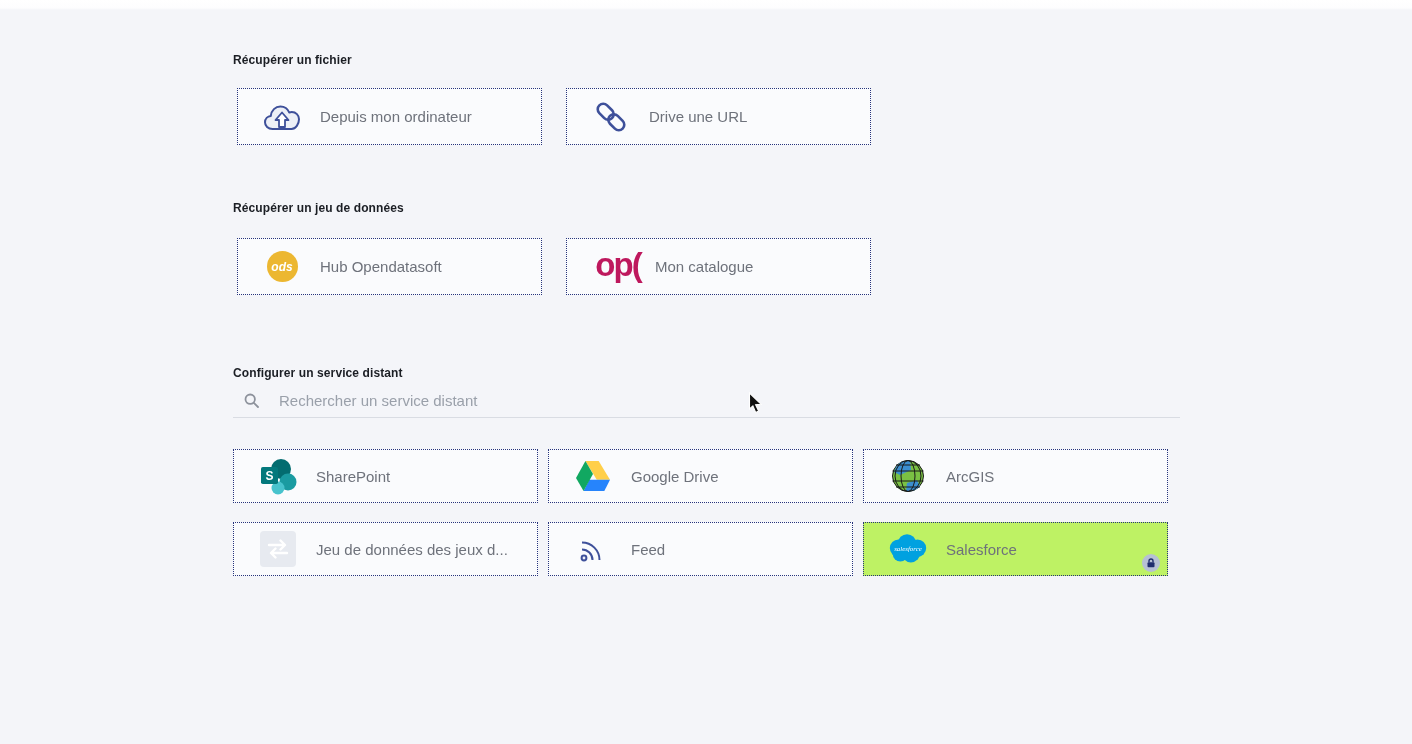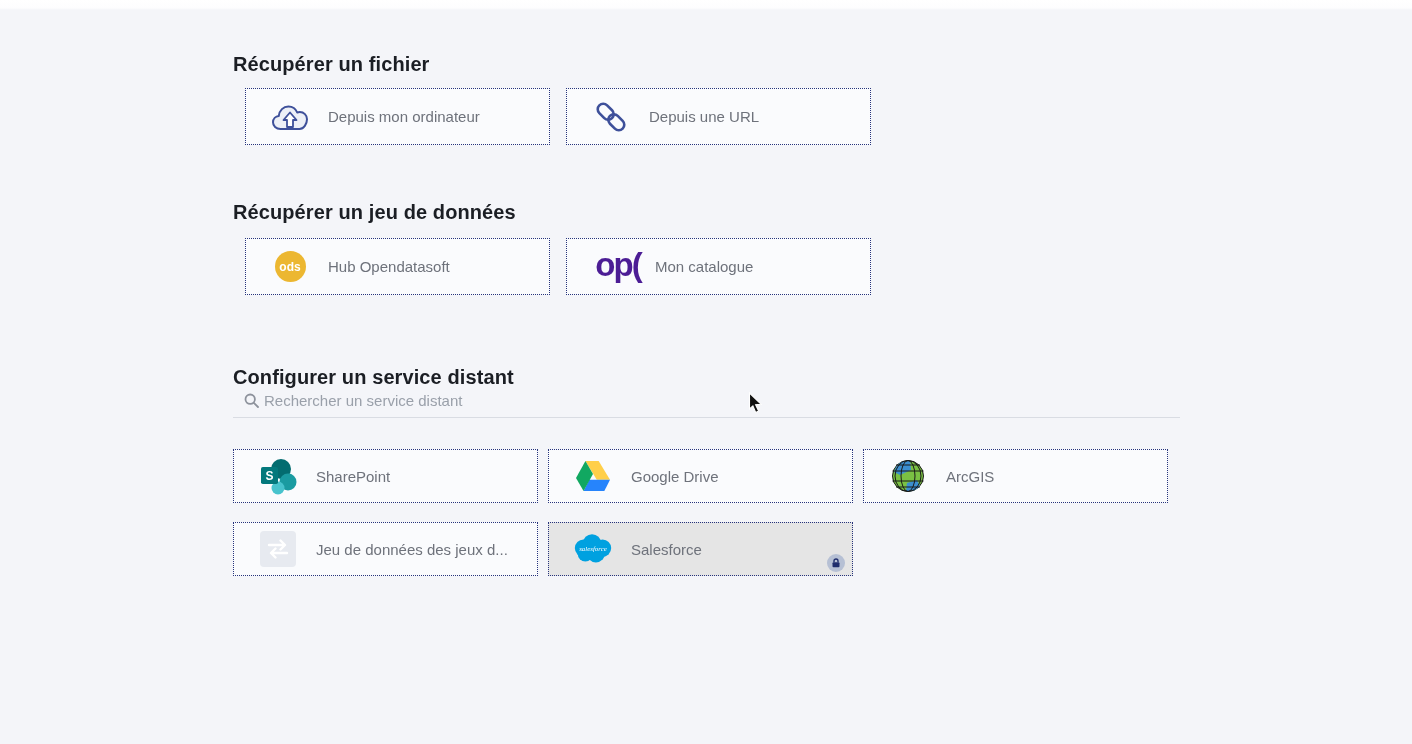--- a/index.html
+++ b/index.html
@@ -5,54 +5,54 @@
   * { margin:0; padding:0; box-sizing:border-box; }
   html,body { width:1412px; height:744px; overflow:hidden; }
   body {
     font-family:"Liberation Sans", sans-serif;
     background:linear-gradient(180deg,#ffffff 0px,#fdfdfe 8px,#f4f5f9 10px,#f4f5f9 100%);
     position:relative;
   }
   .content { position:absolute; left:233px; top:0; width:935px; }
   .section-title {
     position:absolute; left:0;
-    font-size:20px; font-weight:700; color:#1b1e24; letter-spacing:.1px;
-  }
-  .row { position:absolute; left:12px; width:935px; display:grid; grid-template-columns:repeat(3,305px); column-gap:16px; }
+    font-size:12px; font-weight:700; color:#1b1e24; letter-spacing:.1px;
+  }
+  .row { position:absolute; left:4px; width:935px; display:grid; grid-template-columns:repeat(3,305px); column-gap:24px; }
   .card {
     border:1px dotted #26337c;
     background:#fafbfd;
     display:flex; align-items:center;
     padding-left:22px;
     cursor:pointer;
   }
   .card .icon-box { width:44px; display:flex; align-items:center; justify-content:center; margin-right:16px; flex:0 0 auto; }
   .card .label { font-size:15px; color:#6e727b; white-space:nowrap; overflow:hidden; text-overflow:ellipsis; padding-right:12px; }
-  .card.selected { background:#e5e5e5; position:relative; }
+  .card.selected { background:#bef264; position:relative; }
   .h57 { height:57px; }
   .h54 { height:54px; }
   .services { position:absolute; left:0; top:449px; width:935px; display:grid; grid-template-columns:repeat(3,305px); grid-auto-rows:54px; column-gap:10px; row-gap:19px; }
   .searchbar {
     position:absolute; left:0; top:384px; width:947px; height:34px;
     border-bottom:1px solid #d9dce3;
-    display:flex; align-items:center; gap:5px; padding-left:11px;
+    display:flex; align-items:center; gap:20px; padding-left:11px;
   }
   .searchbar input {
     border:none; outline:none; background:transparent;
     font-family:"Liberation Sans", sans-serif;
     font-size:15px; color:#40434a; width:800px;
   }
   .searchbar input::placeholder { color:#9aa0aa; }
   .ods-badge {
     width:31px; height:31px; border-radius:50%; background:#ecb731;
-    color:#ffffff; font-size:12px; font-weight:700; 
+    color:#ffffff; font-size:12px; font-weight:700; font-style:italic;
     display:flex; align-items:center; justify-content:center;
   }
   .odslogo {
-    font-size:33px; font-weight:600; color:#4c1d95; letter-spacing:-2px;
+    font-size:33px; font-weight:600; color:#be185d; letter-spacing:-2px;
     line-height:1; transform:translateY(-2px); white-space:nowrap;
   }
   .wide-icon { width:58px !important; margin-right:8px !important; }
   .generic-icon {
     width:36px; height:36px; background:#e7eaf0; border-radius:4px;
     display:flex; align-items:center; justify-content:center;
   }
   .lock-badge {
     position:absolute; right:7px; bottom:3px;
     width:18px; height:18px; border-radius:50%;
@@ -81,21 +81,21 @@
 
     <div class="card h57">
       <span class="icon-box">
         <svg width="36" height="32" viewBox="0 0 36 32">
           <g transform="rotate(45 18 16)" fill="none" stroke="#3e509a" stroke-width="2.6">
             <rect x="1.5" y="10.5" width="18" height="11" rx="5.5"></rect>
             <rect x="16.5" y="10.5" width="18" height="11" rx="5.5"></rect>
           </g>
         </svg>
       </span>
-      <span class="label">Depuis une URL</span>
+      <span class="label">Drive une URL</span>
     </div>
 
   </div>
 
   <div class="section-title" style="top:201px">Récupérer un jeu de données</div>
   <div class="row" style="top:238px; grid-auto-rows:57px">
 
     <div class="card h57">
       <span class="icon-box">
         <span class="ods-badge">ods</span>
@@ -175,20 +175,32 @@
             <g stroke="#ffffff" stroke-width="2.4" fill="none" stroke-linecap="round" stroke-linejoin="round">
               <path d="M2 6 h15 M13.5 1.5 L18 6 L13.5 10.5"></path>
               <path d="M20 14 h-15 M8.5 9.5 L4 14 L8.5 18.5"></path>
             </g>
           </svg>
         </span>
       </span>
       <span class="label">Jeu de données des jeux d...</span>
     </div>
 
+    <div class="card h54">
+      <span class="icon-box">
+        <svg width="30" height="29" viewBox="0 0 30 29">
+          <g fill="none" stroke="#3e509a" stroke-width="2">
+            <circle cx="6" cy="23" r="2.4" fill="#eef0f7"></circle>
+            <path d="M4 14.5 a10.5 10.5 0 0 1 10.5 10.5"></path>
+            <path d="M4 7.5 a17.5 17.5 0 0 1 17.5 17.5"></path>
+          </g>
+        </svg>
+      </span>
+      <span class="label">Feed</span>
+    </div>
 
     <div class="card h54 selected">
       <span class="icon-box">
         <svg width="46" height="33" viewBox="0 0 46 33">
           <g fill="#00a1e0">
             <circle cx="13" cy="15" r="9"></circle>
             <circle cx="22" cy="10" r="9.5"></circle>
             <circle cx="33" cy="15" r="9"></circle>
             <circle cx="26" cy="20" r="10"></circle>
             <circle cx="15" cy="21" r="8"></circle>

